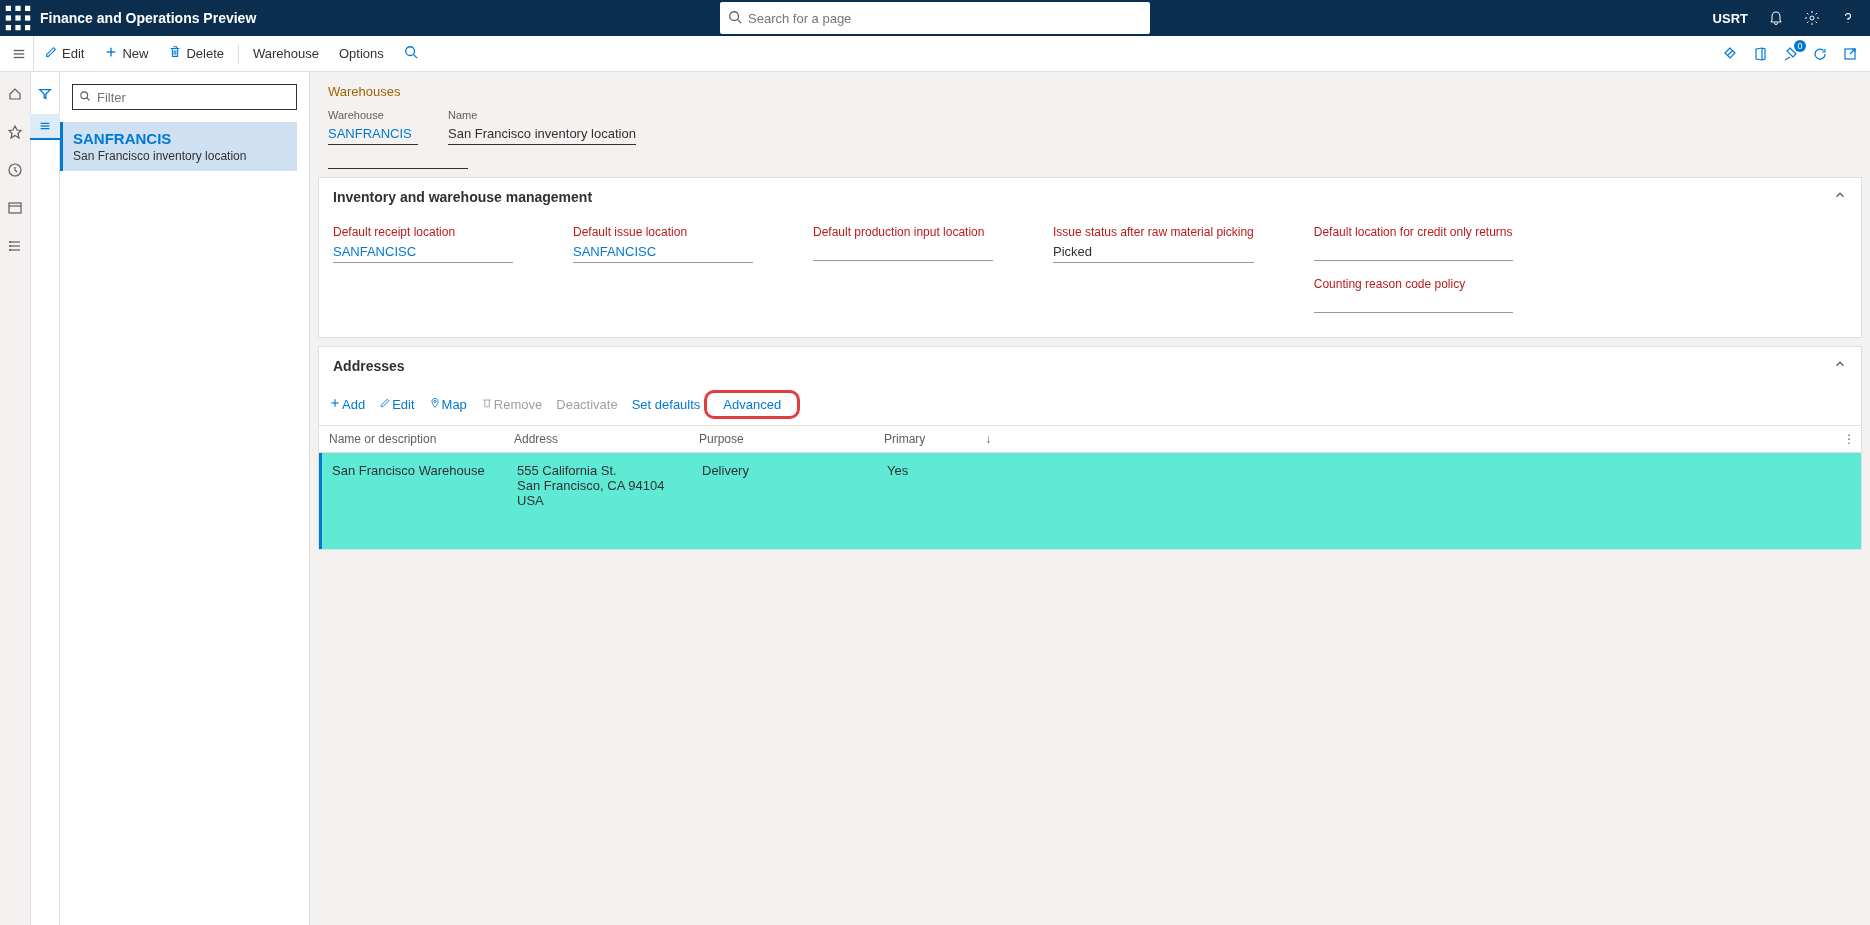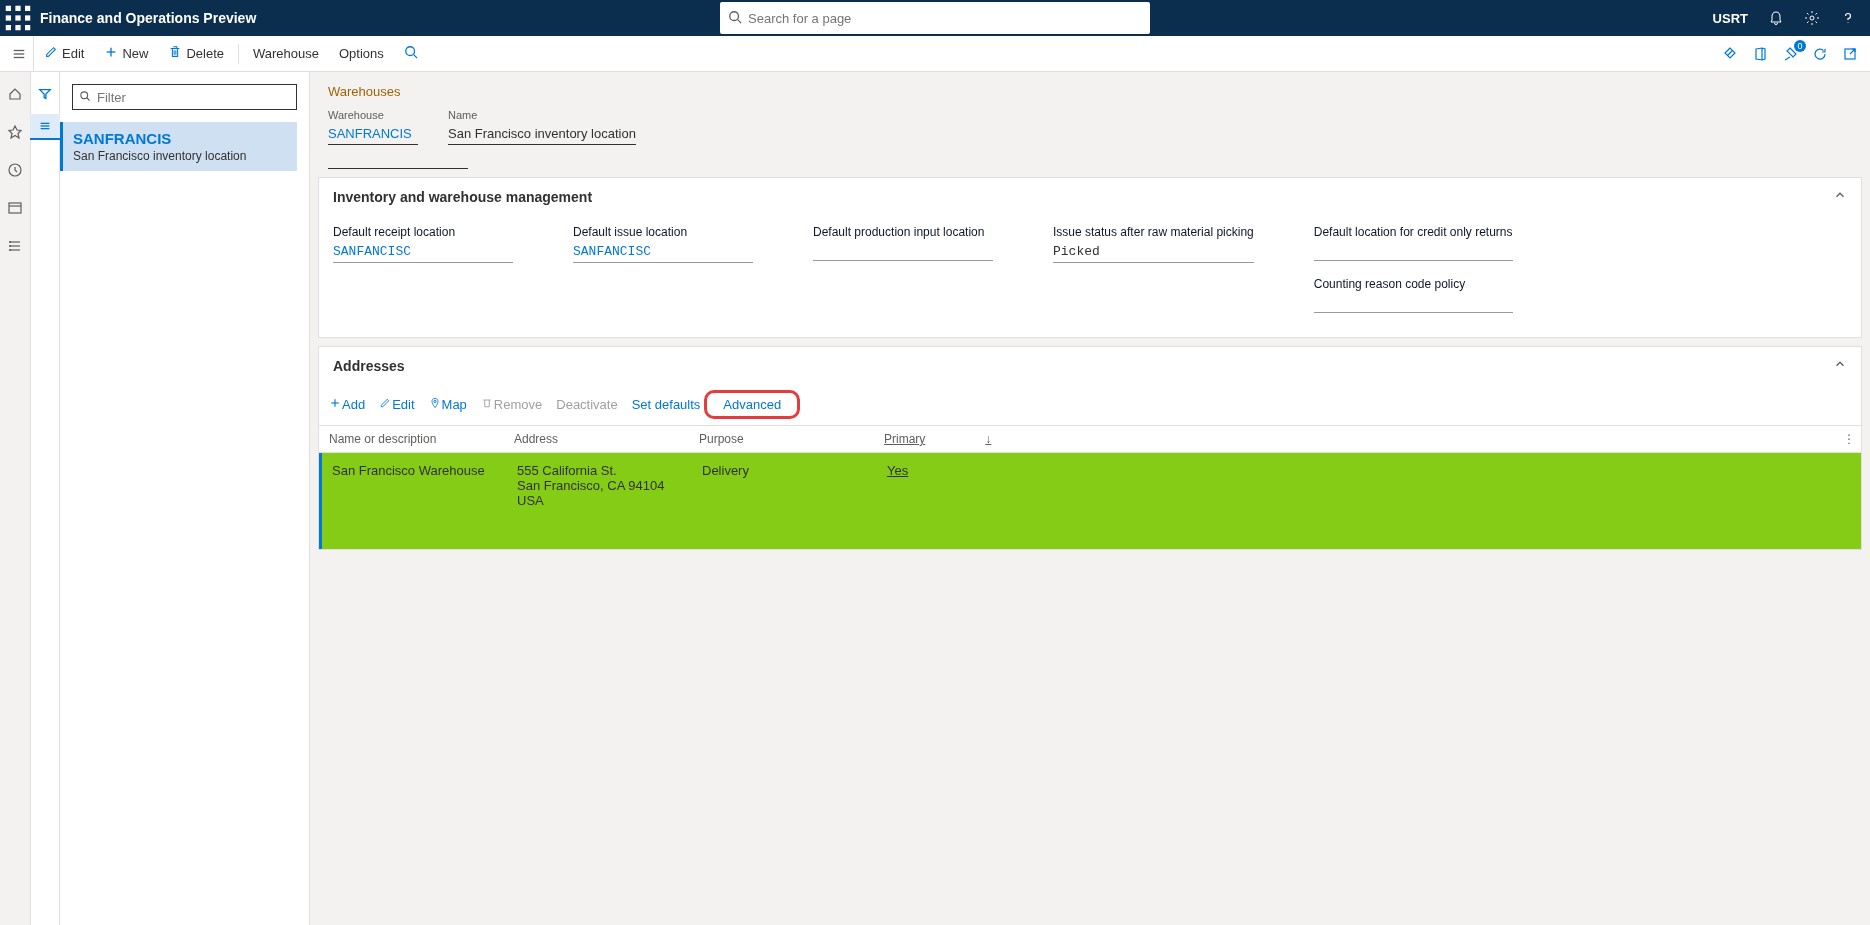--- a/index.html
+++ b/index.html
@@ -58,42 +58,42 @@
 .detail .header .fields { display: flex; gap: 30px; margin-top: 10px; }
 .detail .header .fldcol .lbl { font-size: 11px; color: #605e5c; }
 .detail .header .fldcol .val { border-bottom: 1px solid #323130; min-width: 90px; padding: 3px 0; font-size: 13px; margin-top: 2px; }
 .detail .header .fldcol .val.link { color: #0078d4; }
 
 .fasttab { background: #fff; margin: 8px 8px 0 8px; border: 1px solid #e1dfdd; }
 .fasttab .tabhdr { display: flex; align-items: center; padding: 10px 14px; font-weight: 600; font-size: 14px; cursor: pointer; }
 .fasttab .tabhdr .chev { margin-left: auto; color: #605e5c; }
 .fasttab .tabbody { padding: 10px 14px 24px 14px; display: flex; gap: 60px; }
 .formfield { min-width: 180px; }
-.formfield .lbl { font-size: 12px; color: #0f172a; }
-.formfield .input { border-bottom: 1px solid #999; min-width: 130px; padding: 3px 0; font-size: 13px; margin-top: 2px; min-height: 20px; font-family: Liberation Mono, monospace; }
+.formfield .lbl { font-size: 12px; color: #b91c1c; }
+.formfield .input { border-bottom: 1px solid #999; min-width: 130px; padding: 3px 0; font-size: 13px; margin-top: 2px; min-height: 20px; }
 .formfield .input.link { color: #0078d4; }
 .fcol { display: flex; flex-direction: column; gap: 16px; }
 
 
 .addrtoolbar { display: flex; align-items: center; gap: 14px; padding: 6px 10px; border-bottom: 1px solid #e1dfdd; font-size: 13px; }
 .addrtoolbar .tbtn { display: flex; align-items: center; gap: 1px; cursor: pointer; color: #0078d4; }
 .addrtoolbar .tbtn.disabled { color: #a19f9d; cursor: default; }
 .addrtoolbar .tbtn svg { width: 12px; height: 12px; }
 .addrtoolbar .highlighted { border: 3px solid #e23c3c; border-radius: 10px; padding: 4px 16px; position: relative; left: -10px; }
 
 
 .addrtable { width: 100%; }
 .addrtable .thead { display: flex; padding: 6px 10px; font-size: 12px; color: #605e5c; border-bottom: 1px solid #e1dfdd; position: relative; align-items: center; }
 .addrtable .thead .th { cursor: pointer; }
 .addrtable .thead .dots { position: absolute; right: 6px; }
-.addrtable .row { display: flex; padding: 10px; background: #84cc16; border-left: 3px solid #0078d4; font-size: 13px; min-height: 96px; }
+.addrtable .row { display: flex; padding: 10px; background: #5eead4; border-left: 3px solid #0078d4; font-size: 13px; min-height: 96px; }
 .addrtable .c1 { width: 185px; }
 .addrtable .c2 { width: 185px; white-space: pre-line; }
 .addrtable .c3 { width: 185px; }
-.addrtable .c4 { width: 120px; text-decoration: underline; }
+.addrtable .c4 { width: 120px; }
 .addrtable .sortarr { margin-left: 60px; }
 
 .stub-underline { border-bottom: 1px solid #323130; width: 140px; height: 14px; margin: 4px 0 0 0; }
 </style>
 </head>
 <body>
 
 <div class="topbar">
   <div class="waffle">
     <svg viewBox="0 0 16 16" fill="#fff">

